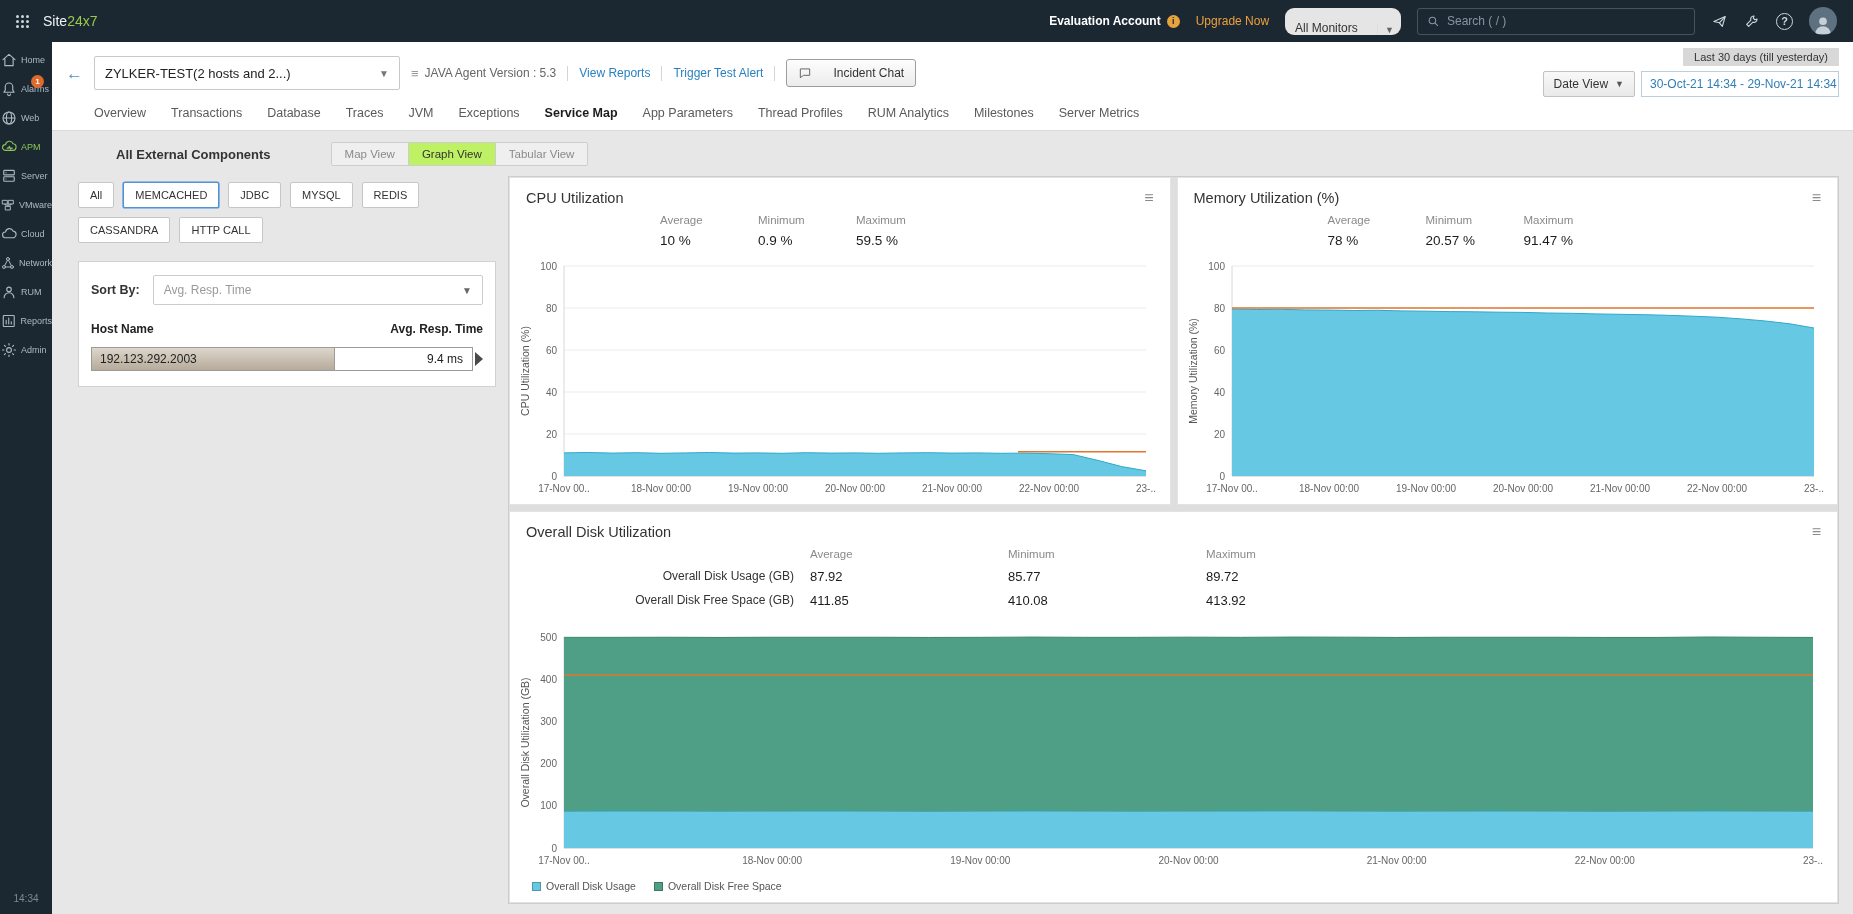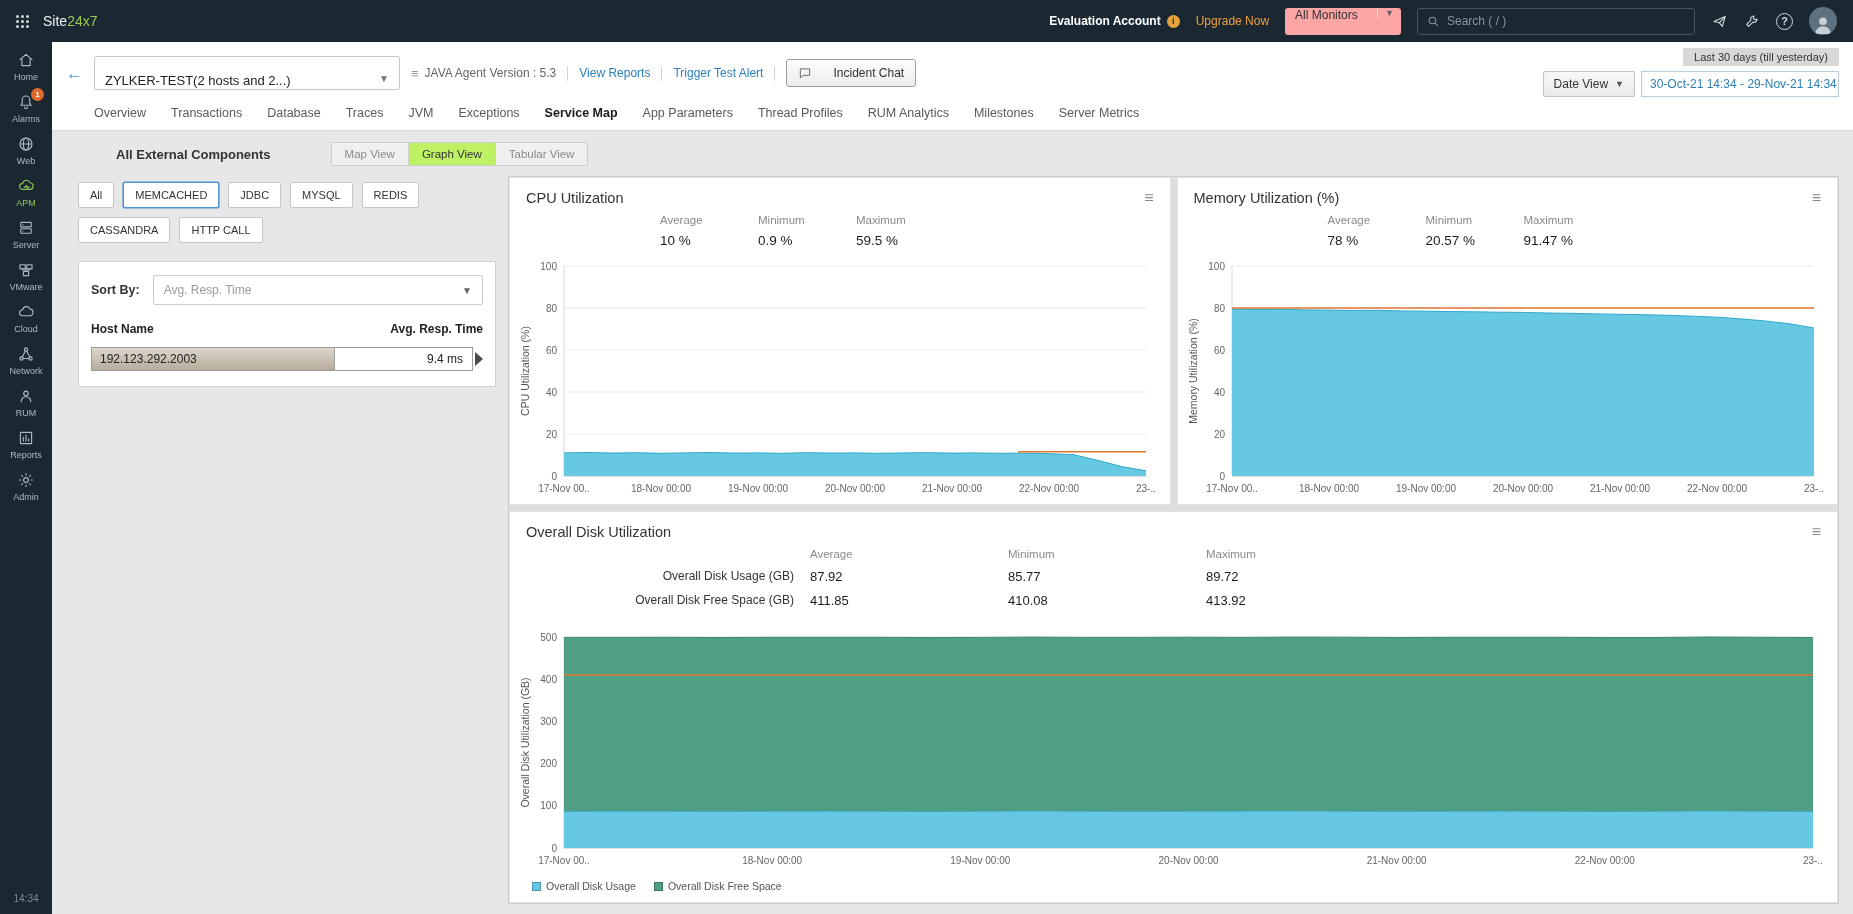--- a/index.html
+++ b/index.html
@@ -9,48 +9,48 @@
   
   .topbar{height:42px;background:#1b2832;display:flex;align-items:center;padding:0 16px;gap:12px}
   .apps-icon{display:flex;flex-wrap:wrap;width:15px;gap:2px;cursor:pointer}
   .apps-icon i{width:3px;height:3px;background:#cfd6da;border-radius:50%}
   .brand{font-size:14px;font-weight:normal;cursor:pointer}
   .brand .site{color:#eef3f5}.brand .x247{color:#9dc84f}
   .topbar-right{margin-left:auto;display:flex;align-items:center;gap:16px}
   .eval{color:#fff;font-size:12px;font-weight:bold;display:flex;gap:6px;align-items:center}
   .info-dot{width:13px;height:13px;border-radius:50%;background:#e8a33d;color:#1b2832;font-size:9px;display:inline-flex;align-items:center;justify-content:center;font-weight:bold;cursor:pointer}
   .upgrade{color:#efa03a;font-size:12px;cursor:pointer}
-  .monitor-select{background:#fca5a5;border-radius:3px;height:27px;display:flex;align-items:flex-start;font-size:12px;color:#333;overflow:hidden;cursor:pointer}
+  .monitor-select{background:#e5e5e5;border-radius:9px;height:27px;display:flex;align-items:flex-end;font-size:12px;color:#333;overflow:hidden;cursor:pointer}
   .monitor-select .val{padding:0 10px;display:flex;align-items:center;min-width:92px}
   .monitor-select .caret{border-left:1px solid #ddd;padding:0 7px;color:#666;font-size:9px;display:flex;align-items:center}
   .search-box{width:278px;height:27px;border:1px solid #46545e;border-radius:3px;display:flex;align-items:center;padding:0 9px;gap:7px}
   .search-box svg{stroke:#8795a0}
   .search-box input{flex:1;background:transparent;border:none;outline:none;color:#c7d0d6;font-size:12px;font-family:inherit}
   .search-box input::placeholder{color:#8795a0}
   .tb-ic{color:#cfd6da;display:flex;align-items:center;cursor:pointer}
   .help-ic{width:17px;height:17px;border:1.4px solid #cfd6da;border-radius:50%;color:#cfd6da;font-size:11px;display:flex;align-items:center;justify-content:center;font-weight:bold;cursor:pointer}
   .avatar{width:28px;height:28px;border-radius:50%;background:#5e7180;display:flex;align-items:flex-end;justify-content:center;overflow:hidden;cursor:pointer}
 
   
   .shell{display:flex;height:872px}
   .sidebar{width:52px;background:#1b2832;display:flex;flex-direction:column;align-items:center;padding-top:3px;flex-shrink:0}
-  .side-item{width:100%;padding:6px 0 5px;display:flex;flex-direction:column;align-items:center;gap:3px;color:#aeb9c0;font-size:9px;position:relative;cursor:pointer}
+  .side-item{width:100%;padding:6px 0 5px;display:flex;flex-direction:row;align-items:center;gap:3px;color:#aeb9c0;font-size:9px;position:relative;cursor:pointer}
   .side-item svg{stroke:#aeb9c0;fill:none;stroke-width:1.5;stroke-linecap:round;stroke-linejoin:round}
   .side-item.active{color:#8dc558}
   .side-item.active svg{stroke:#8dc558}
   .badge{position:absolute;top:1px;right:8px;background:#e06a2b;color:#fff;font-size:8px;min-width:13px;height:13px;border-radius:7px;display:flex;align-items:center;justify-content:center;font-weight:bold}
   .side-time{margin-top:auto;color:#7d8a92;font-size:10px;padding:10px 0}
 
   .content{flex:1;display:flex;flex-direction:column;min-width:0}
 
   
   .page-header{background:#fff;padding:6px 14px 2px 14px;display:flex;align-items:flex-start}
   .ph-left{display:flex;align-items:center;gap:11px;margin-top:8px}
   .back{color:#4a90c4;font-size:17px;cursor:pointer;line-height:1}
-  .mon-dd{width:306px;height:30px;border:1px solid #c9c9c9;border-radius:2px;display:flex;align-items:flex-start;justify-content:space-between;padding:16px 10px;font-size:13px;color:#222;background:#fff;cursor:pointer}
+  .mon-dd{width:306px;height:30px;border:1px solid #c9c9c9;border-radius:2px;display:flex;align-items:center;justify-content:space-between;padding:16px 10px;font-size:13px;color:#222;background:#fff;cursor:pointer}
   .mon-dd .caret{color:#777;font-size:10px}
   .agent{color:#666;font-size:12px;display:flex;gap:6px;align-items:center}
   .agent .bars{color:#9a9a9a;font-size:13px}
   .hlink{color:#2980bf;font-size:12px;cursor:pointer;white-space:nowrap}
   .vdiv{width:1px;height:15px;background:#d4d4d4}
   .chat-btn{height:28px;border:1px solid #9d9d9d;border-radius:3px;background:linear-gradient(#fdfdfd,#ececec);display:flex;align-items:center;gap:21px;padding:0 11px;font-size:12px;color:#333;cursor:pointer}
   .chat-btn svg{stroke:#555;fill:none;stroke-width:1.5}
   .ph-right{margin-left:auto;display:flex;flex-direction:column;align-items:flex-end;gap:5px}
   .range-pill{background:#d8d8d8;color:#333;font-size:11px;padding:3px 11px}
   .date-row{display:flex;gap:6px}

